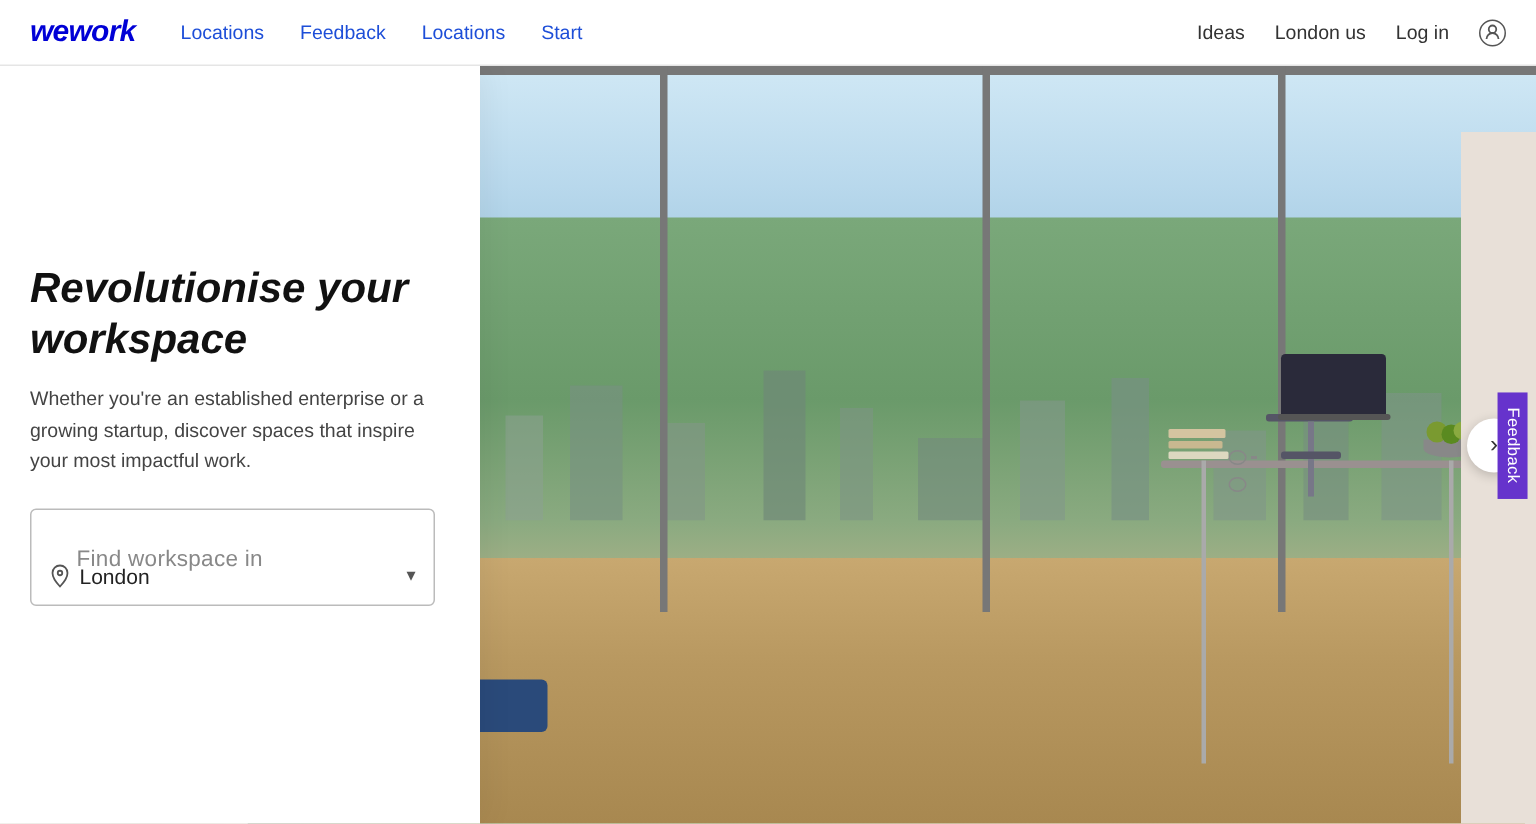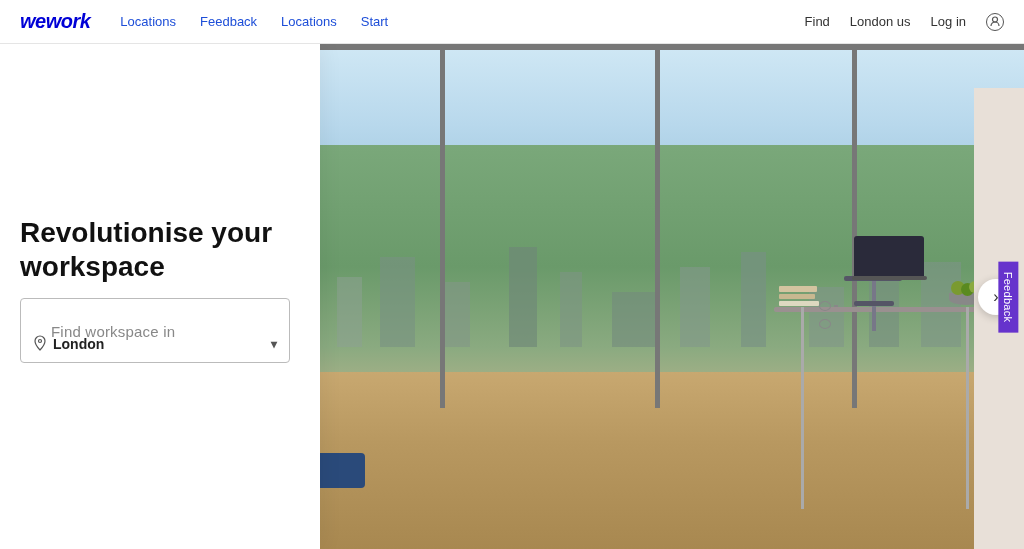--- a/index.html
+++ b/index.html
@@ -70,37 +70,38 @@
     .overlay-panel {
       position: absolute; left: 0; top: 0; bottom: 0; width: 320px;
       background: #fff; z-index: 5;
       display: flex; flex-direction: column; justify-content: center;
       padding: 30px 30px 30px 20px;
       box-shadow: 4px 0 20px rgba(0,0,0,0.05);
     }
     .hero-title {
       font-size: 28px; font-weight: 700; color: #111; line-height: 1.2;
       margin-bottom: 14px;
+      font-style: italic;
     }
     .hero-subtitle {
       font-size: 13px; color: #444; line-height: 1.55;
       margin-bottom: 22px;
     }
 
     
     .search-box {
       border: 1px solid #bbb; border-radius: 4px; padding: 12px 12px 8px 12px;
       margin-bottom: 14px; position: relative;
     }
     .search-label {
       font-size: 15px; color: #888; position: absolute; top: 24px; left: 30px;
       letter-spacing: 0.2px;
     }
     .search-row {
-      display: flex; align-items: center; margin-top: 24px; font-weight: bold;
+      display: flex; align-items: flex-start; margin-top: 24px;
     }
     .location-icon {
       font-size: 14px; color: #555; margin-right: 6px;
     }
     .search-input-text {
       font-size: 14px; color: #222; flex: 1;
     }
     .dropdown-arrow {
       font-size: 12px; color: #555;
     }
@@ -157,21 +158,21 @@
 
 <nav>
   <div class="nav-logo">wework</div>
   <div class="nav-links">
     <a class="nav-link">Locations</a>
     <a class="nav-link">Feedback</a>
     <a class="nav-link">Locations</a>
     <a class="nav-link">Start</a>
   </div>
   <div class="nav-right">
-    <a class="nav-right-link">Find</a>
+    <a class="nav-right-link">Ideas</a>
     <a class="nav-right-link">London us</a>
     <span class="nav-login">Log in</span>
     <div class="nav-user-icon">
       <svg width="10" height="11" viewBox="0 0 10 11" fill="none">
         <circle cx="5" cy="3.5" r="2.5" stroke="#555" stroke-width="1.2"></circle>
         <path d="M1 10c0-2.2 1.8-4 4-4s4 1.8 4 4" stroke="#555" stroke-width="1.2"></path>
       </svg>
     </div>
   </div>
 </nav>
@@ -264,20 +265,21 @@
   </div>
 
   <div class="left-strip">
     <div style="position:absolute;top:20px;left:10px;width:120px;height:80px;background:#b0a090;border-radius:3px;"></div>
   </div>
 
   <div class="right-strip"></div>
 
   <div class="overlay-panel">
     <h1 class="hero-title">Revolutionise your workspace</h1>
+    <p class="hero-subtitle">Whether you're an established enterprise or a growing startup, discover spaces that inspire your most impactful work.</p>
 
     <div class="search-box">
       <span class="search-label">Find workspace in</span>
       <div class="search-row">
         <span class="location-icon">
           <svg width="14" height="16" viewBox="0 0 14 16" fill="none">
             <path d="M7 1C4.24 1 2 3.24 2 6c0 3.75 5 9 5 9s5-5.25 5-9c0-2.76-2.24-5-5-5z" stroke="#555" stroke-width="1.2" fill="none"></path>
             <circle cx="7" cy="6" r="1.5" stroke="#555" stroke-width="1.2" fill="none"></circle>
           </svg>
         </span>

